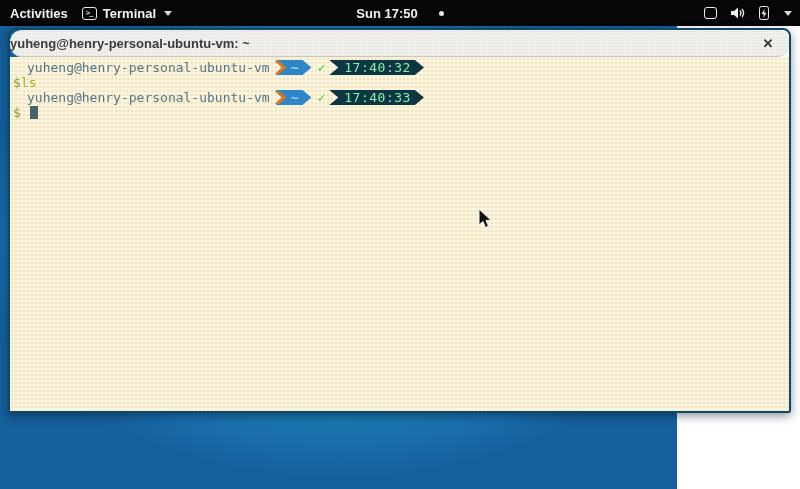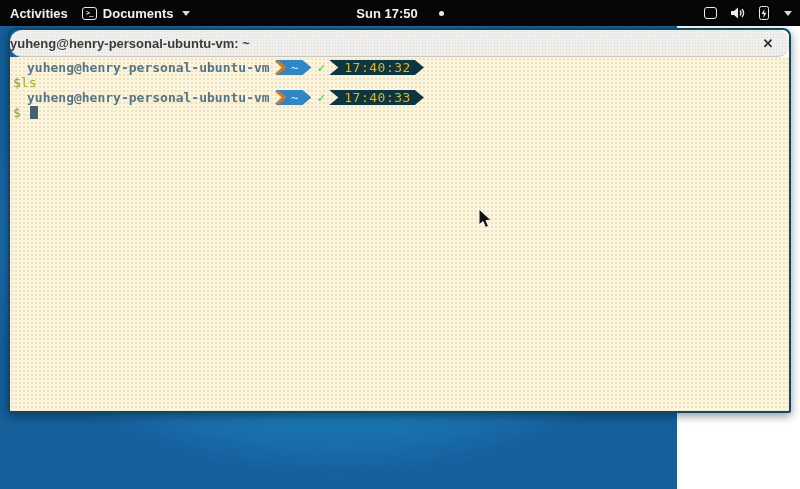--- a/index.html
+++ b/index.html
@@ -63,54 +63,54 @@
     flex:1;
     background:#fbf4df;
     background-image: radial-gradient(rgba(214,178,84,.28) 1px, transparent 1px);
     background-size:4px 4px;
     font-family:"DejaVu Sans Mono", monospace; font-size:13px; color:#333;
     padding:3px 0 0 3px; position:relative;
   }
   .term-line { height:15px; line-height:15px; white-space:pre; display:flex; align-items:center; }
   .indent { padding-left:14px; }
 
-  .user-host { color:#567584;font-weight:bold; }
+  .user-host { color:#567584; }
   .dollar { color:#8f9a2e; }
   .cmd { color:#a3b117; padding-left:0; }
   .listing { color:#27a0a5; }
 
   
   .pl { display:inline-flex; align-items:center; height:15px; margin-left:5px; }
   .pl-chev {
     width:12px; height:13px; background:#cd7b24; margin-right:-11px; position:relative; z-index:2;
     clip-path:polygon(0% 0%, 38% 0%, 100% 50%, 38% 100%, 0% 100%, 58% 50%);
   }
   .seg {
     height:15px; line-height:15px; padding:0 13px 0 15px; position:relative; z-index:1;
     clip-path:polygon(0 0, calc(100% - 9px) 0, 100% 50%, calc(100% - 9px) 100%, 0 100%, 9px 50%);
   }
   .seg-path { background:#2e86c8; color:#cfe7f7; }
   .check { color:#3ecf3e; font-size:13px; font-weight:700; margin:0 4px 0 6px; }
-  .seg-time { background:#0c3742; color:#eab308; letter-spacing:.5px; }
+  .seg-time { background:#0c3742; color:#86efac; letter-spacing:.5px; }
 
   .cursor-block { display:inline-block; width:8px; height:13px; background:#46606c; margin-left:9px; }
 
   .mouse-cursor { position:absolute; left:478px; top:208px; z-index:50; }
 </style>
 </head>
 <body>
 
 <div class="desktop">
 
   <div class="topbar">
     <div class="topbar-left">
       <span class="activities">Activities</span>
       <span class="app-menu">
         <span class="term-glyph">&gt;_</span>
-        <span>Documents</span>
+        <span>Terminal</span>
         <span class="caret-down"></span>
       </span>
     </div>
     <div class="topbar-center">
       <span>Sun 17:50</span>
       <span class="notif-dot"></span>
     </div>
     <div class="topbar-right">
       <span class="net-icon"></span>
       <svg width="16" height="14" viewBox="0 0 16 14">

